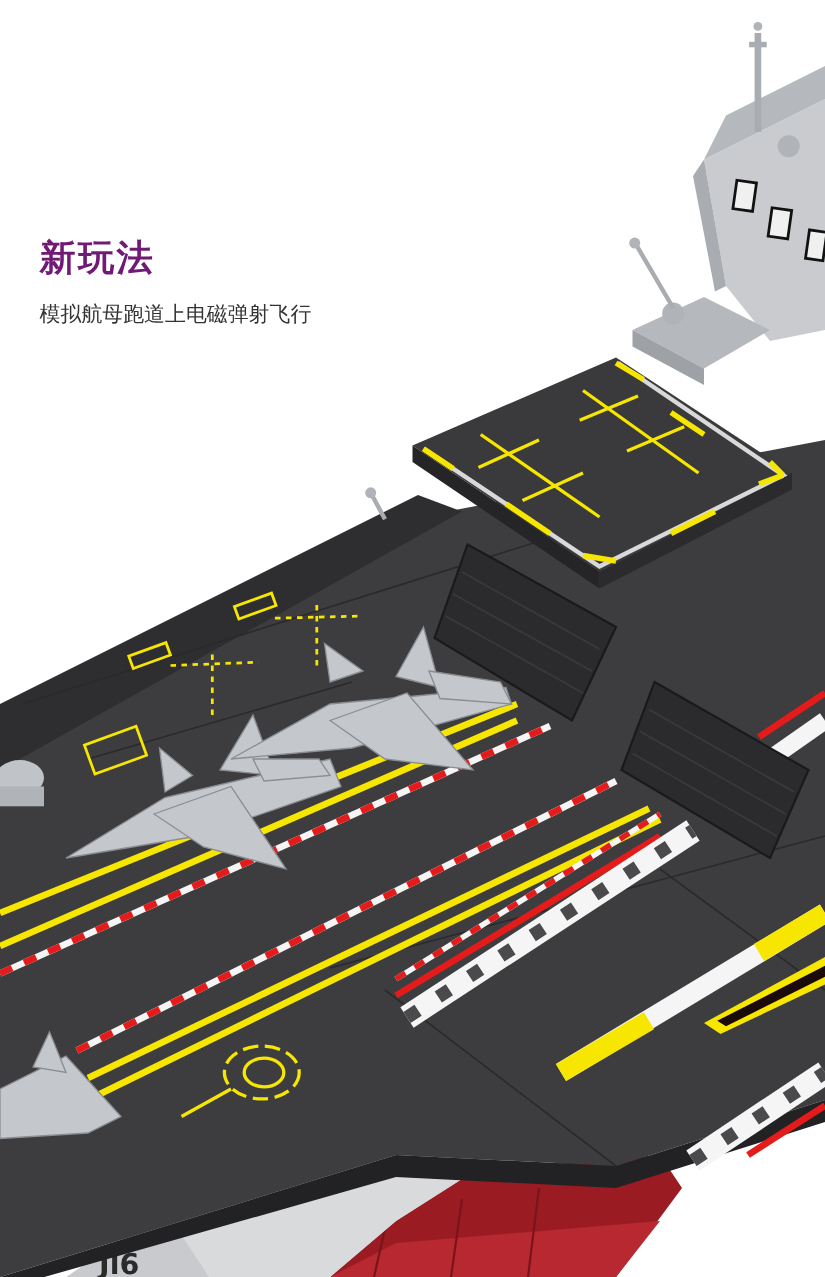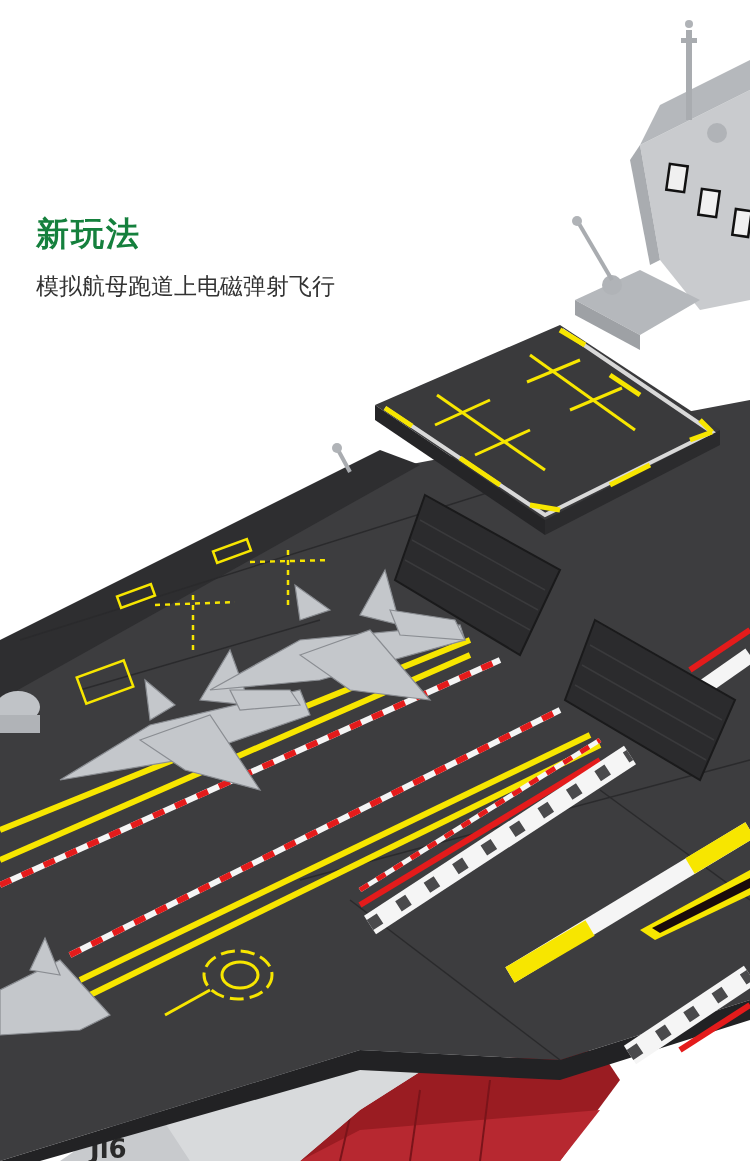--- a/index.html
+++ b/index.html
@@ -1,21 +1,21 @@
 <!DOCTYPE html>
 <html><head>
 <meta charset="utf-8">
 <style>
   html, body { margin:0; padding:0; background:#ffffff; }
   body { width:750px; height:1161px; position:relative; overflow:hidden;
          font-family:"DejaVu Sans", "Liberation Sans", sans-serif; }
   .scene { position:absolute; left:0; top:0; width:750px; height:1161px; }
   .text-block { position:absolute; left:36px; top:212px; }
-  .title { font-size:33px; font-weight:bold; color:#15803d; letter-spacing:2px; line-height:44px; margin:0; }
-  .desc { font-size:23px; color:#333333; line-height:36px; margin-top:12px; }
+  .title { font-size:33px; font-weight:bold; color:#701a75; letter-spacing:2px; line-height:44px; margin:0; }
+  .desc { font-size:19px; color:#333333; line-height:36px; margin-top:12px; }
   .desc div { white-space:nowrap; }
 </style>
 </head>
 <body>
 
 <svg class="scene" viewBox="0 0 750 1161" xmlns="http://www.w3.org/2000/svg">
 
   <g>
     <polygon points="190,1161 560,1161 620,1080 600,1050 250,1080" fill="#9a1c22"></polygon>
     <polygon points="300,1161 560,1161 600,1110 360,1130" fill="#b72830"></polygon>

